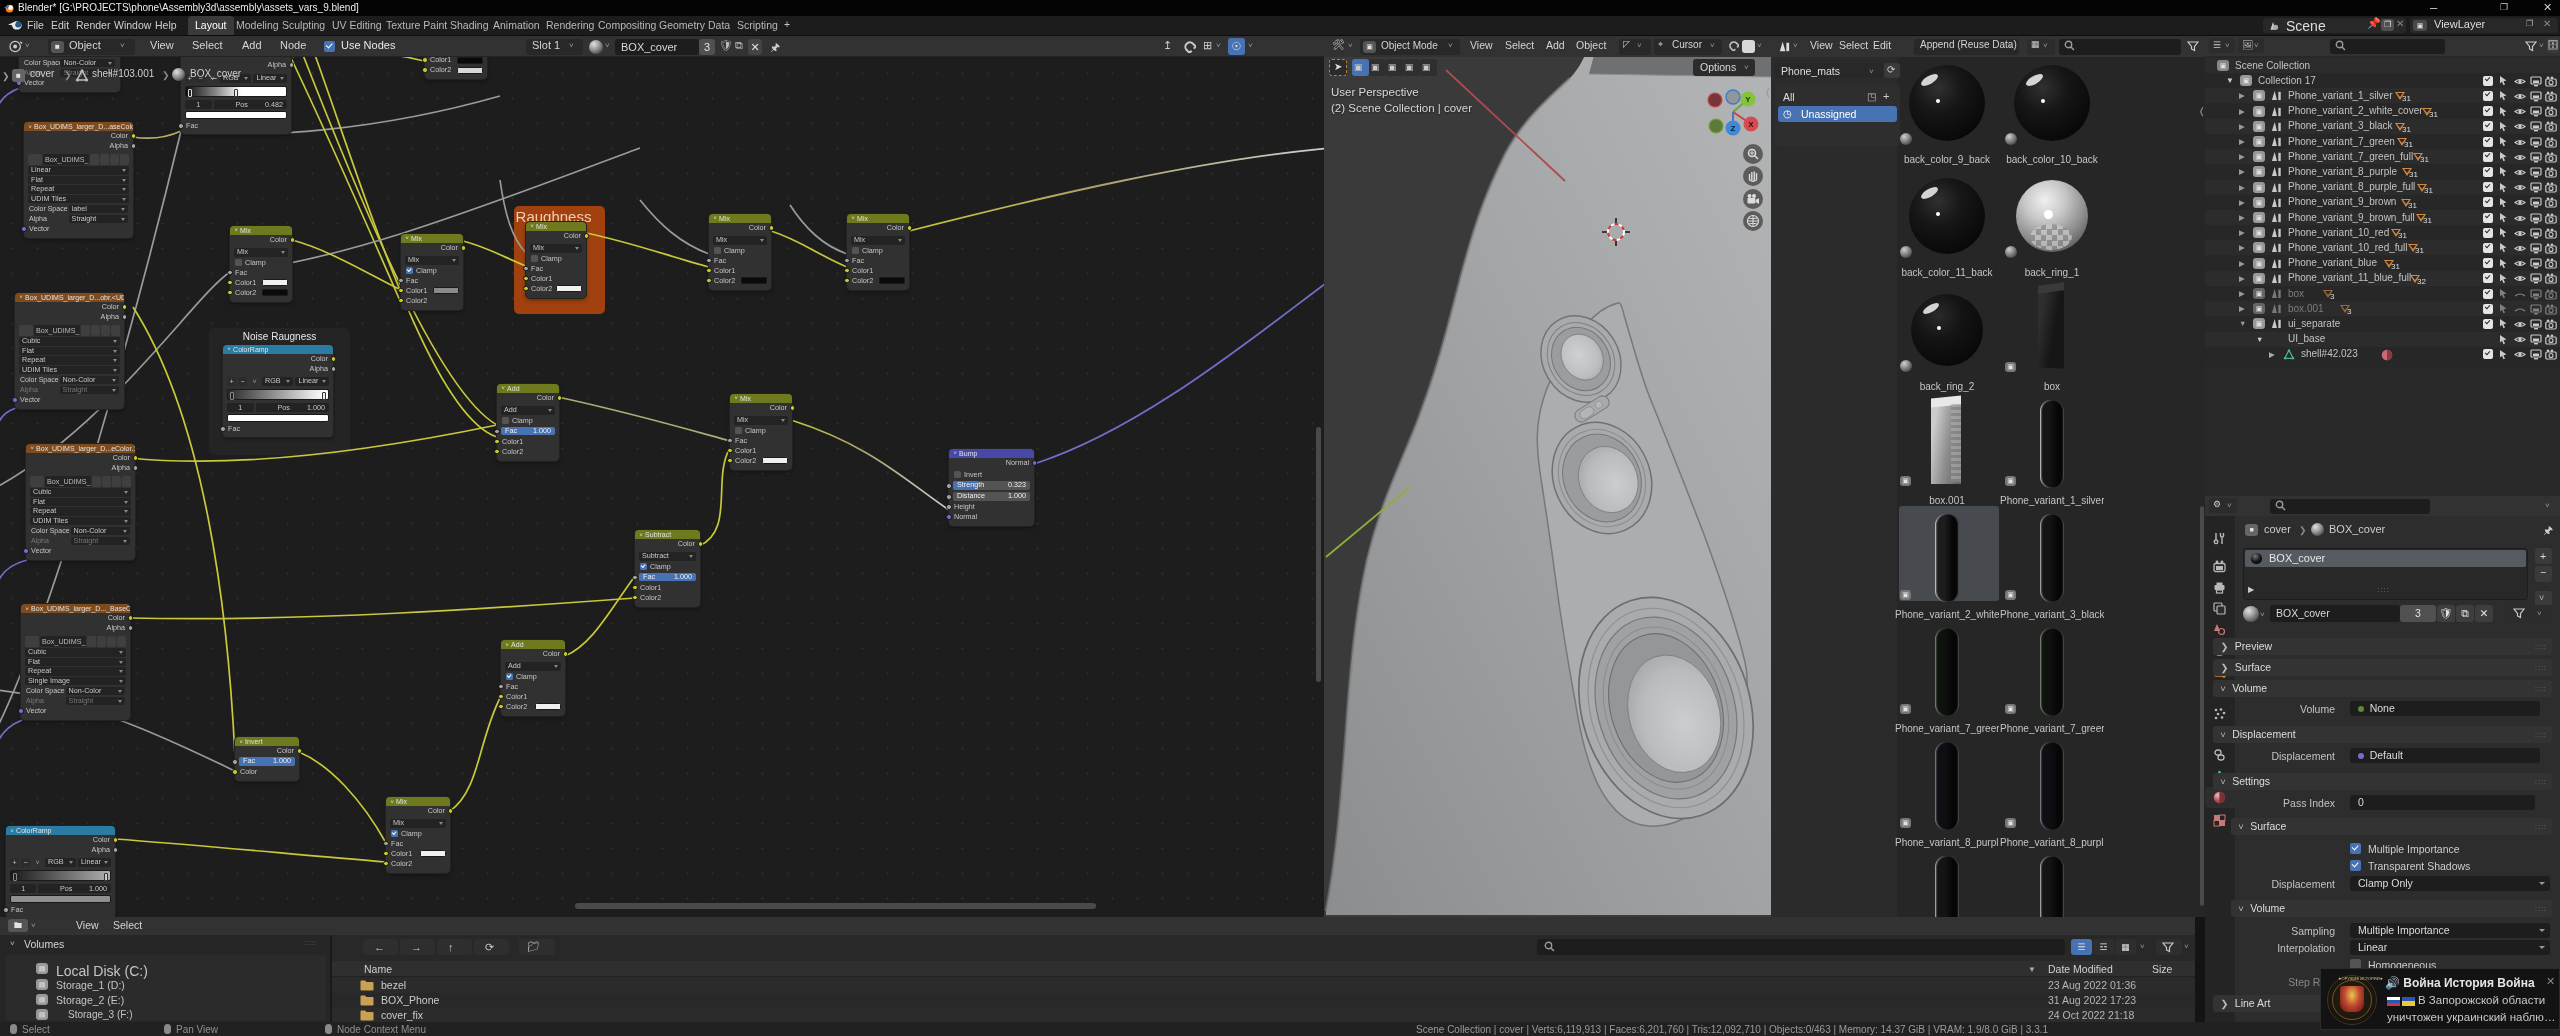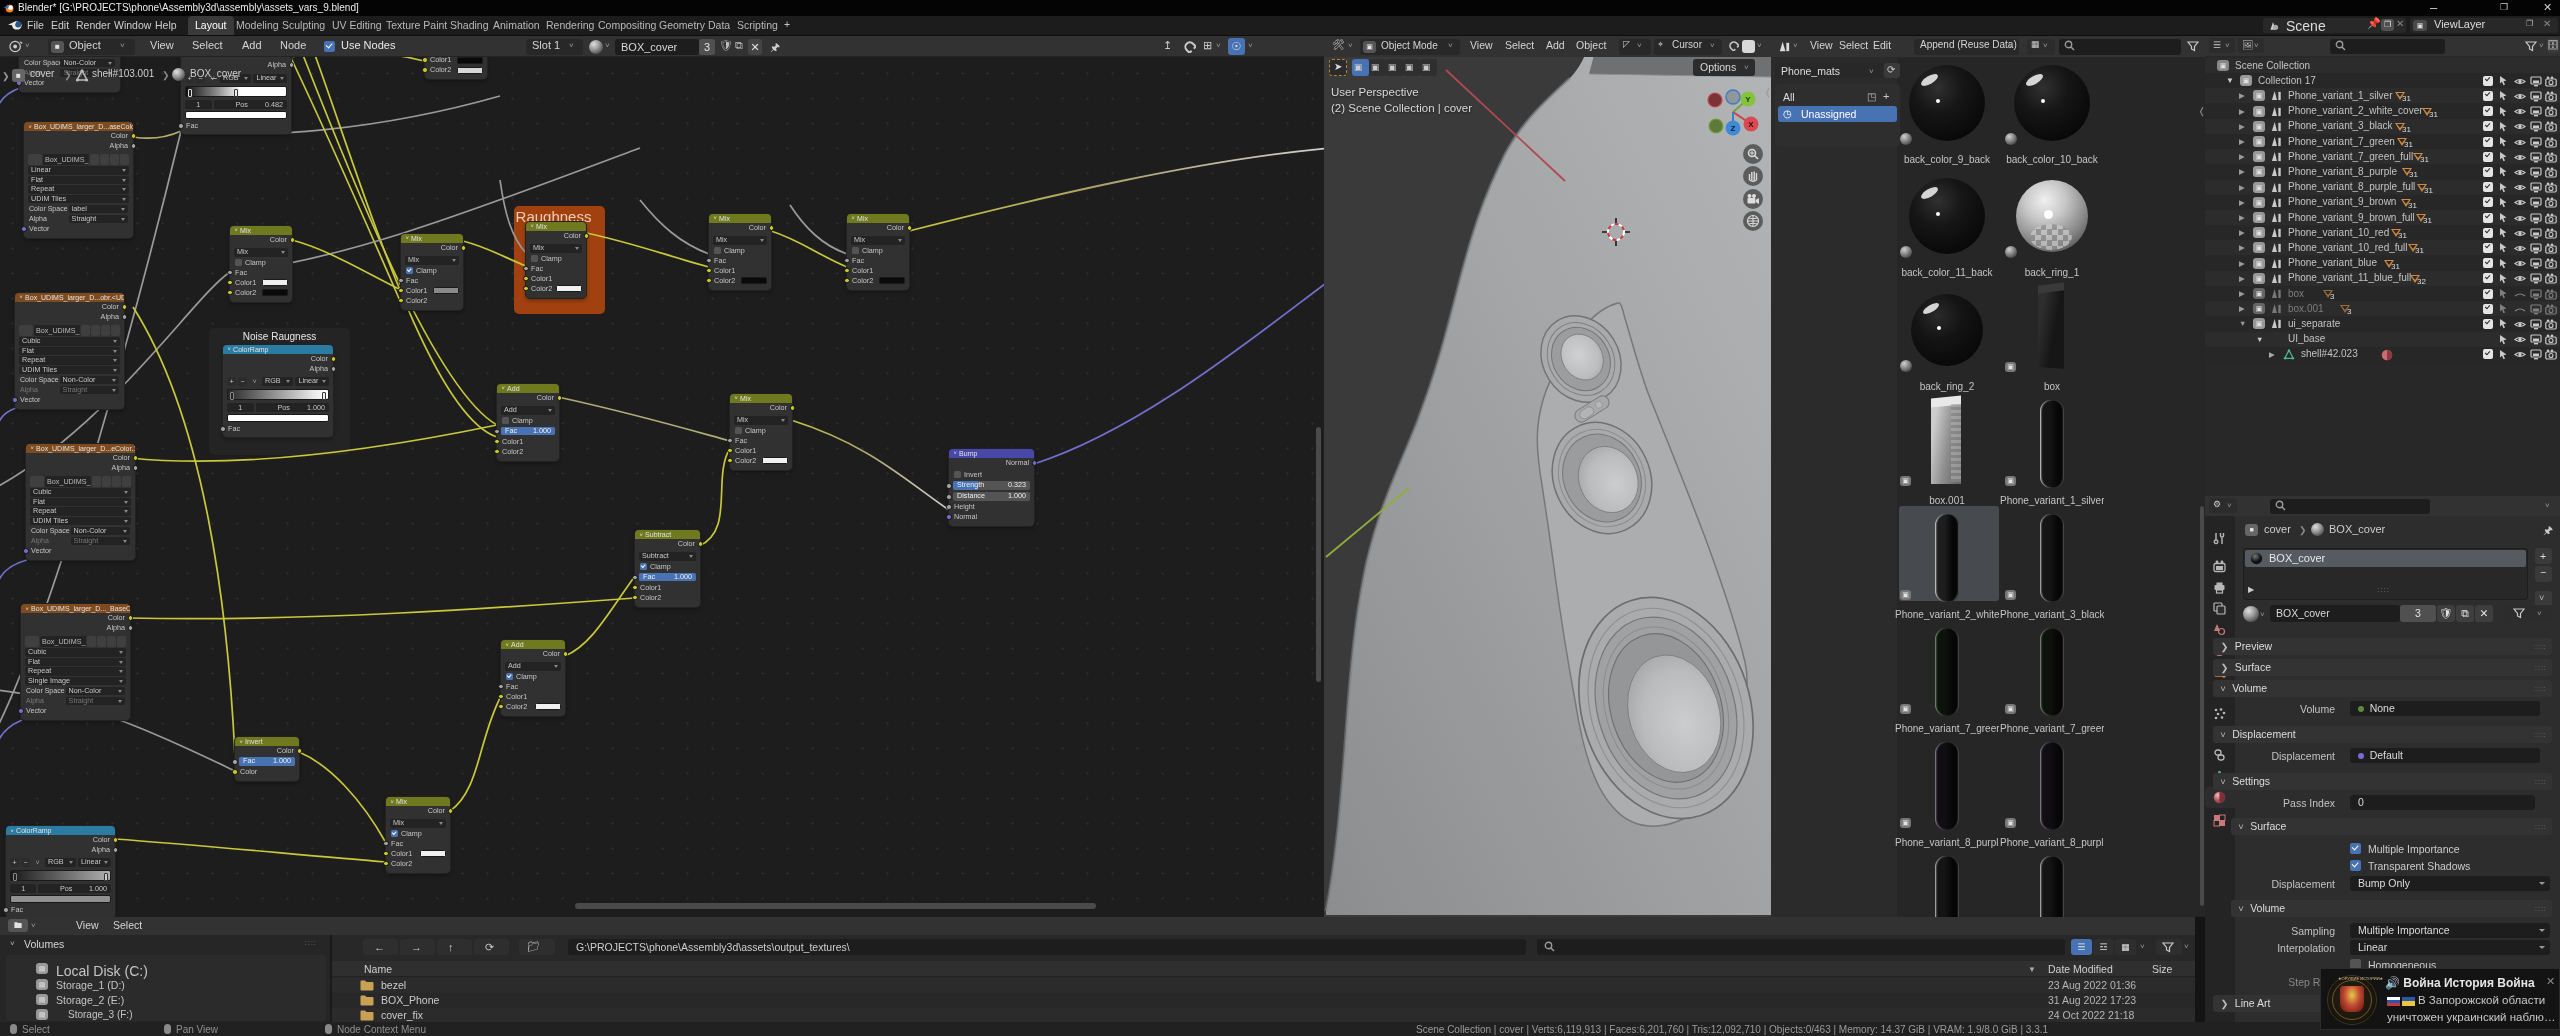--- a/index.html
+++ b/index.html
@@ -1593,21 +1593,21 @@
 <div class="tx" style="left:330px;top:282px;font-size:7px;color:#777;letter-spacing:1px">::::</div>
 <div class="plab" style="left:0px;top:299px;width:130px;height:16px;line-height:16px">Pass Index</div>
 <div class="pfield" style="left:145px;top:299px;width:185px;padding-left:8px">0</div>
 <div class="phead" style="top:322px;left:26px;width:321px"><span class="car">˅</span>Surface</div>
 <div class="tx" style="left:330px;top:327px;font-size:7px;color:#777;letter-spacing:1px">::::</div>
 <div class="abs" style="left:145px;top:346px"><span class="pcb on"></span></div>
 <div class="tx" style="left:163px;top:347px">Multiple Importance</div>
 <div class="abs" style="left:145px;top:363px"><span class="pcb on"></span></div>
 <div class="tx" style="left:163px;top:364px">Transparent Shadows</div>
 <div class="plab" style="left:0px;top:380px;width:130px;height:16px;line-height:16px">Displacement</div>
-<div class="pdd" style="left:145px;top:380px;width:200px;padding-left:8px">Bump Only</div>
+<div class="pdd" style="left:145px;top:380px;width:200px;padding-left:8px">Clamp Only</div>
 <div class="phead" style="top:404px;left:26px;width:321px"><span class="car">˅</span>Volume</div>
 <div class="tx" style="left:330px;top:409px;font-size:7px;color:#777;letter-spacing:1px">::::</div>
 <div class="plab" style="left:0px;top:427px;width:130px;height:16px;line-height:16px">Sampling</div>
 <div class="pdd" style="left:145px;top:427px;width:200px;padding-left:8px">Multiple Importance</div>
 <div class="plab" style="left:0px;top:444px;width:130px;height:16px;line-height:16px">Interpolation</div>
 <div class="pdd" style="left:145px;top:444px;width:200px;padding-left:8px">Linear</div>
 <div class="abs" style="left:145px;top:462px"><span class="pcb"></span></div>
 <div class="tx" style="left:163px;top:463px">Homogeneous</div>
 <div class="plab" style="left:0px;top:478px;width:130px;height:16px;line-height:16px;color:#888">Step Rate</div>
 <div class="pfield" style="left:145px;top:478px;width:200px;text-align:center;color:#999">1.0000</div>
@@ -1637,21 +1637,20 @@
 <div class="btn" style="left:363px;top:22px;width:35px;height:16px;background:#2e2e2e"></div>
 <div class="tx" style="left:374px;top:24px;color:#ccc;font-size:11px">←</div>
 <div class="btn" style="left:400px;top:22px;width:35px;height:16px;background:#2e2e2e"></div>
 <div class="tx" style="left:411px;top:24px;color:#ccc;font-size:11px">→</div>
 <div class="btn" style="left:437px;top:22px;width:35px;height:16px;background:#2e2e2e"></div>
 <div class="tx" style="left:448px;top:24px;color:#ccc;font-size:11px">↑</div>
 <div class="btn" style="left:474px;top:22px;width:35px;height:16px;background:#2e2e2e"></div>
 <div class="tx" style="left:485px;top:24px;color:#ccc;font-size:11px">⟳</div>
 <div class="btn" style="left:519px;top:22px;width:36px;height:16px;background:#2e2e2e"></div>
 <div class="tx" style="left:527px;top:24px;color:#ccc;font-size:10px">📁︎</div>
-<div class="field" style="left:568px;top:22px;width:958px;height:16px;line-height:16px;padding-left:8px;color:#cfcfcf;font-size:10.5px">G:\PROJECTS\phone\Assembly3d\assets\output_textures\</div>
 <div class="field" style="left:1537px;top:22px;width:528px;height:16px"></div>
 <div class="abs" style="left:1544px;top:24px"><svg width="11" height="11" viewBox="0 0 11 11">
         <circle cx="4.5" cy="4.5" r="3.2" fill="none" stroke="#9a9a9a" stroke-width="1.4"></circle>
         <path d="M7 7 L10 10" stroke="#9a9a9a" stroke-width="1.5"></path>
       </svg></div>
 <div class="chip" style="left:2071px;top:22px;width:21px;height:16px;background:#4772b3;font-size:9px;line-height:16px">☰</div>
 <div class="chip" style="left:2093px;top:22px;width:21px;height:16px;background:#2e2e2e;font-size:9px;line-height:16px">☲</div>
 <div class="chip" style="left:2115px;top:22px;width:21px;height:16px;background:#2e2e2e;font-size:9px;line-height:16px">▦</div>
 <div class="tx" style="left:2140px;top:25px;font-size:8px;color:#999">˅</div>
 <div class="btn" style="left:2156px;top:22px;width:26px;height:16px;background:#2e2e2e"></div>

